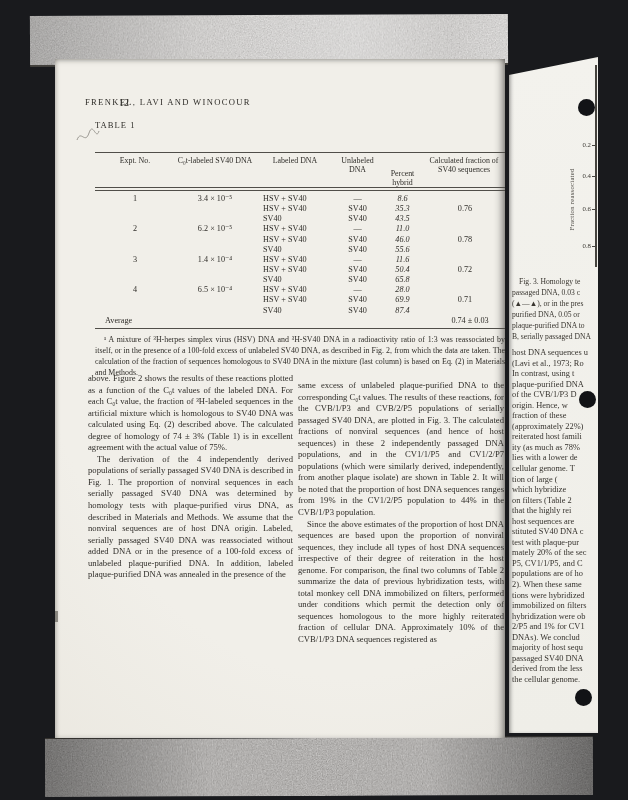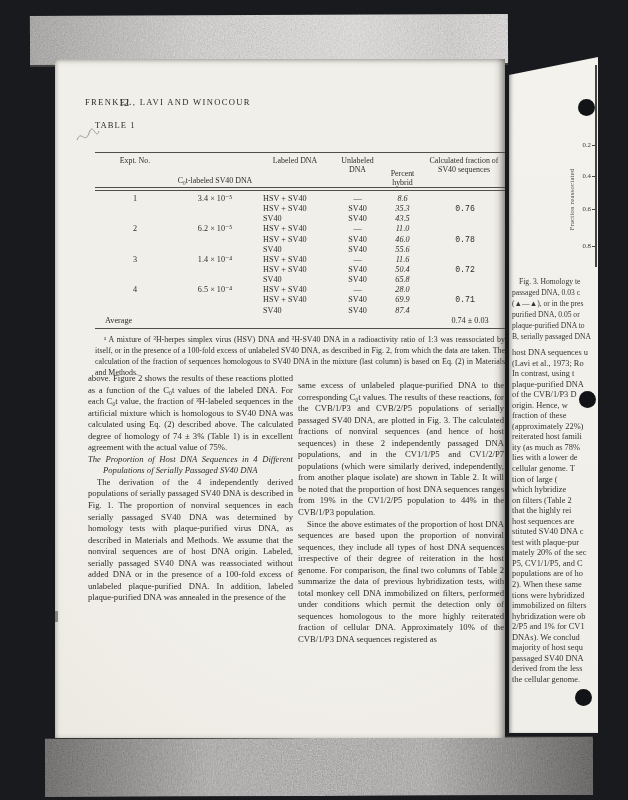--- a/index.html
+++ b/index.html
@@ -63,35 +63,35 @@
   .rule{left:40px;width:410px;height:1px;background:#504e49;}
   .rule-top{top:93px;}
   .rule-mid1{top:128px;}
   .rule-mid2{top:130.5px;}
   .rule-bot{top:269px;}
 
   .thead{left:40px;top:97px;width:410px;display:flex;align-items:flex-start;
     font-size:7.9px;line-height:9px;text-align:center;}
   .thead span{display:block;}
   .thead span:nth-child(1){width:80px;}
-  .thead span:nth-child(2){width:80px;margin-top:20px;}
+  .thead span:nth-child(2){width:80px;}
   .thead span:nth-child(3){width:80px;}
   .thead span:nth-child(4){width:45px;}
   .thead span:nth-child(5){width:45px;margin-top:13px;}
   .thead span:nth-child(6){width:78px;}
 
   .rows{left:40px;top:135px;width:410px;}
   .trow{display:flex;height:10.15px;font-size:8.2px;line-height:10.15px;}
   .trow span{display:block;}
   .trow span:nth-child(1){width:80px;text-align:center;}
   .trow span:nth-child(2){width:80px;text-align:center;}
   .trow span:nth-child(3){width:80px;text-align:left;padding-left:8px;box-sizing:border-box;}
   .trow span:nth-child(4){width:45px;text-align:center;}
   .trow span:nth-child(5){width:45px;text-align:center;font-style:italic;}
-  .trow span:nth-child(6){width:80px;text-align:center;font-family:Liberation Mono, monospace;}
+  .trow span:nth-child(6){width:80px;text-align:center;}
 
   .avg{left:40px;top:257px;width:410px;height:11px;font-size:8.2px;}
   .avg .avg-label{position:absolute;left:2px;margin-left:8px;}
   .avg .avg-value{position:absolute;left:335px;width:80px;text-align:center;}
 
   .footnote{left:40px;top:276px;width:410px;font-size:7.9px;line-height:10.9px;
     text-align:justify;text-indent:9px;}
 
   .col-left{left:33px;top:314px;width:205px;}
   .col-right{left:243px;top:321px;width:206px;}
@@ -316,21 +316,20 @@
     <div class="avg">
       <span class="avg-label">Average</span>
       <span class="avg-value">0.74 ± 0.03</span>
     </div>
     <div class="rule rule-bot"></div>
 
     <div class="footnote">ᵃ A mixture of ³H-herpes simplex virus (HSV) DNA and ³H-SV40 DNA in a radioactivity ratio of 1:3 was reassociated by itself, or in the presence of a 100-fold excess of unlabeled SV40 DNA, as described in Fig. 2, from which the data are taken. The calculation of the fraction of sequences homologous to SV40 DNA in the mixture (last column) is based on Eq. (2) in Materials and Methods.</div>
 
     <div class="col-left">
       <p>above. Figure 2 shows the results of these reactions plotted as a function of the C₀t values of the labeled DNA. For each C₀t value, the fraction of ³H-labeled sequences in the artificial mixture which is homologous to SV40 DNA was calculated using Eq. (2) described above. The calculated degree of homology of 74 ± 3% (Table 1) is in excellent agreement with the actual value of 75%.</p>
-      <p class="subhead">The Proportion of Host DNA Sequences in 4 Different Populations of Serially Passaged SV40 DNA</p>
       <p class="p-indent">The derivation of the 4 independently derived populations of serially passaged SV40 DNA is described in Fig. 1. The proportion of nonviral sequences in each serially passaged SV40 DNA was determined by homology tests with plaque-purified virus DNA, as described in Materials and Methods. We assume that the nonviral sequences are of host DNA origin. Labeled, serially passaged SV40 DNA was reassociated without added DNA or in the presence of a 100-fold excess of unlabeled plaque-purified DNA. In addition, labeled plaque-purified DNA was annealed in the presence of the</p>
     </div>
 
     <div class="col-right">
       <p>same excess of unlabeled plaque-purified DNA to the corresponding C₀t values. The results of these reactions, for the CVB/1/P3 and CVB/2/P5 populations of serially passaged SV40 DNA, are plotted in Fig. 3. The calculated fractions of nonviral sequences (and hence of host sequences) in these 2 independently passaged DNA populations, and in the CV1/1/P5 and CV1/2/P7 populations (which were similarly derived, independently, from another plaque isolate) are shown in Table 2. It will be noted that the proportion of host DNA sequences ranges from 19% in the CV1/2/P5 population to 44% in the CVB/1/P3 population.</p>
       <p class="p-indent">Since the above estimates of the proportion of host DNA sequences are based upon the proportion of nonviral sequences, they include all types of host DNA sequences irrespective of their degree of reiteration in the host genome. For comparison, the final two columns of Table 2 summarize the data of previous hybridization tests, with total monkey cell DNA immobilized on filters, performed under conditions which permit the detection only of sequences homologous to the more highly reiterated fraction of cellular DNA. Approximately 10% of the CVB/1/P3 DNA sequences registered as</p>
     </div>
 
   </div>
 </div>

